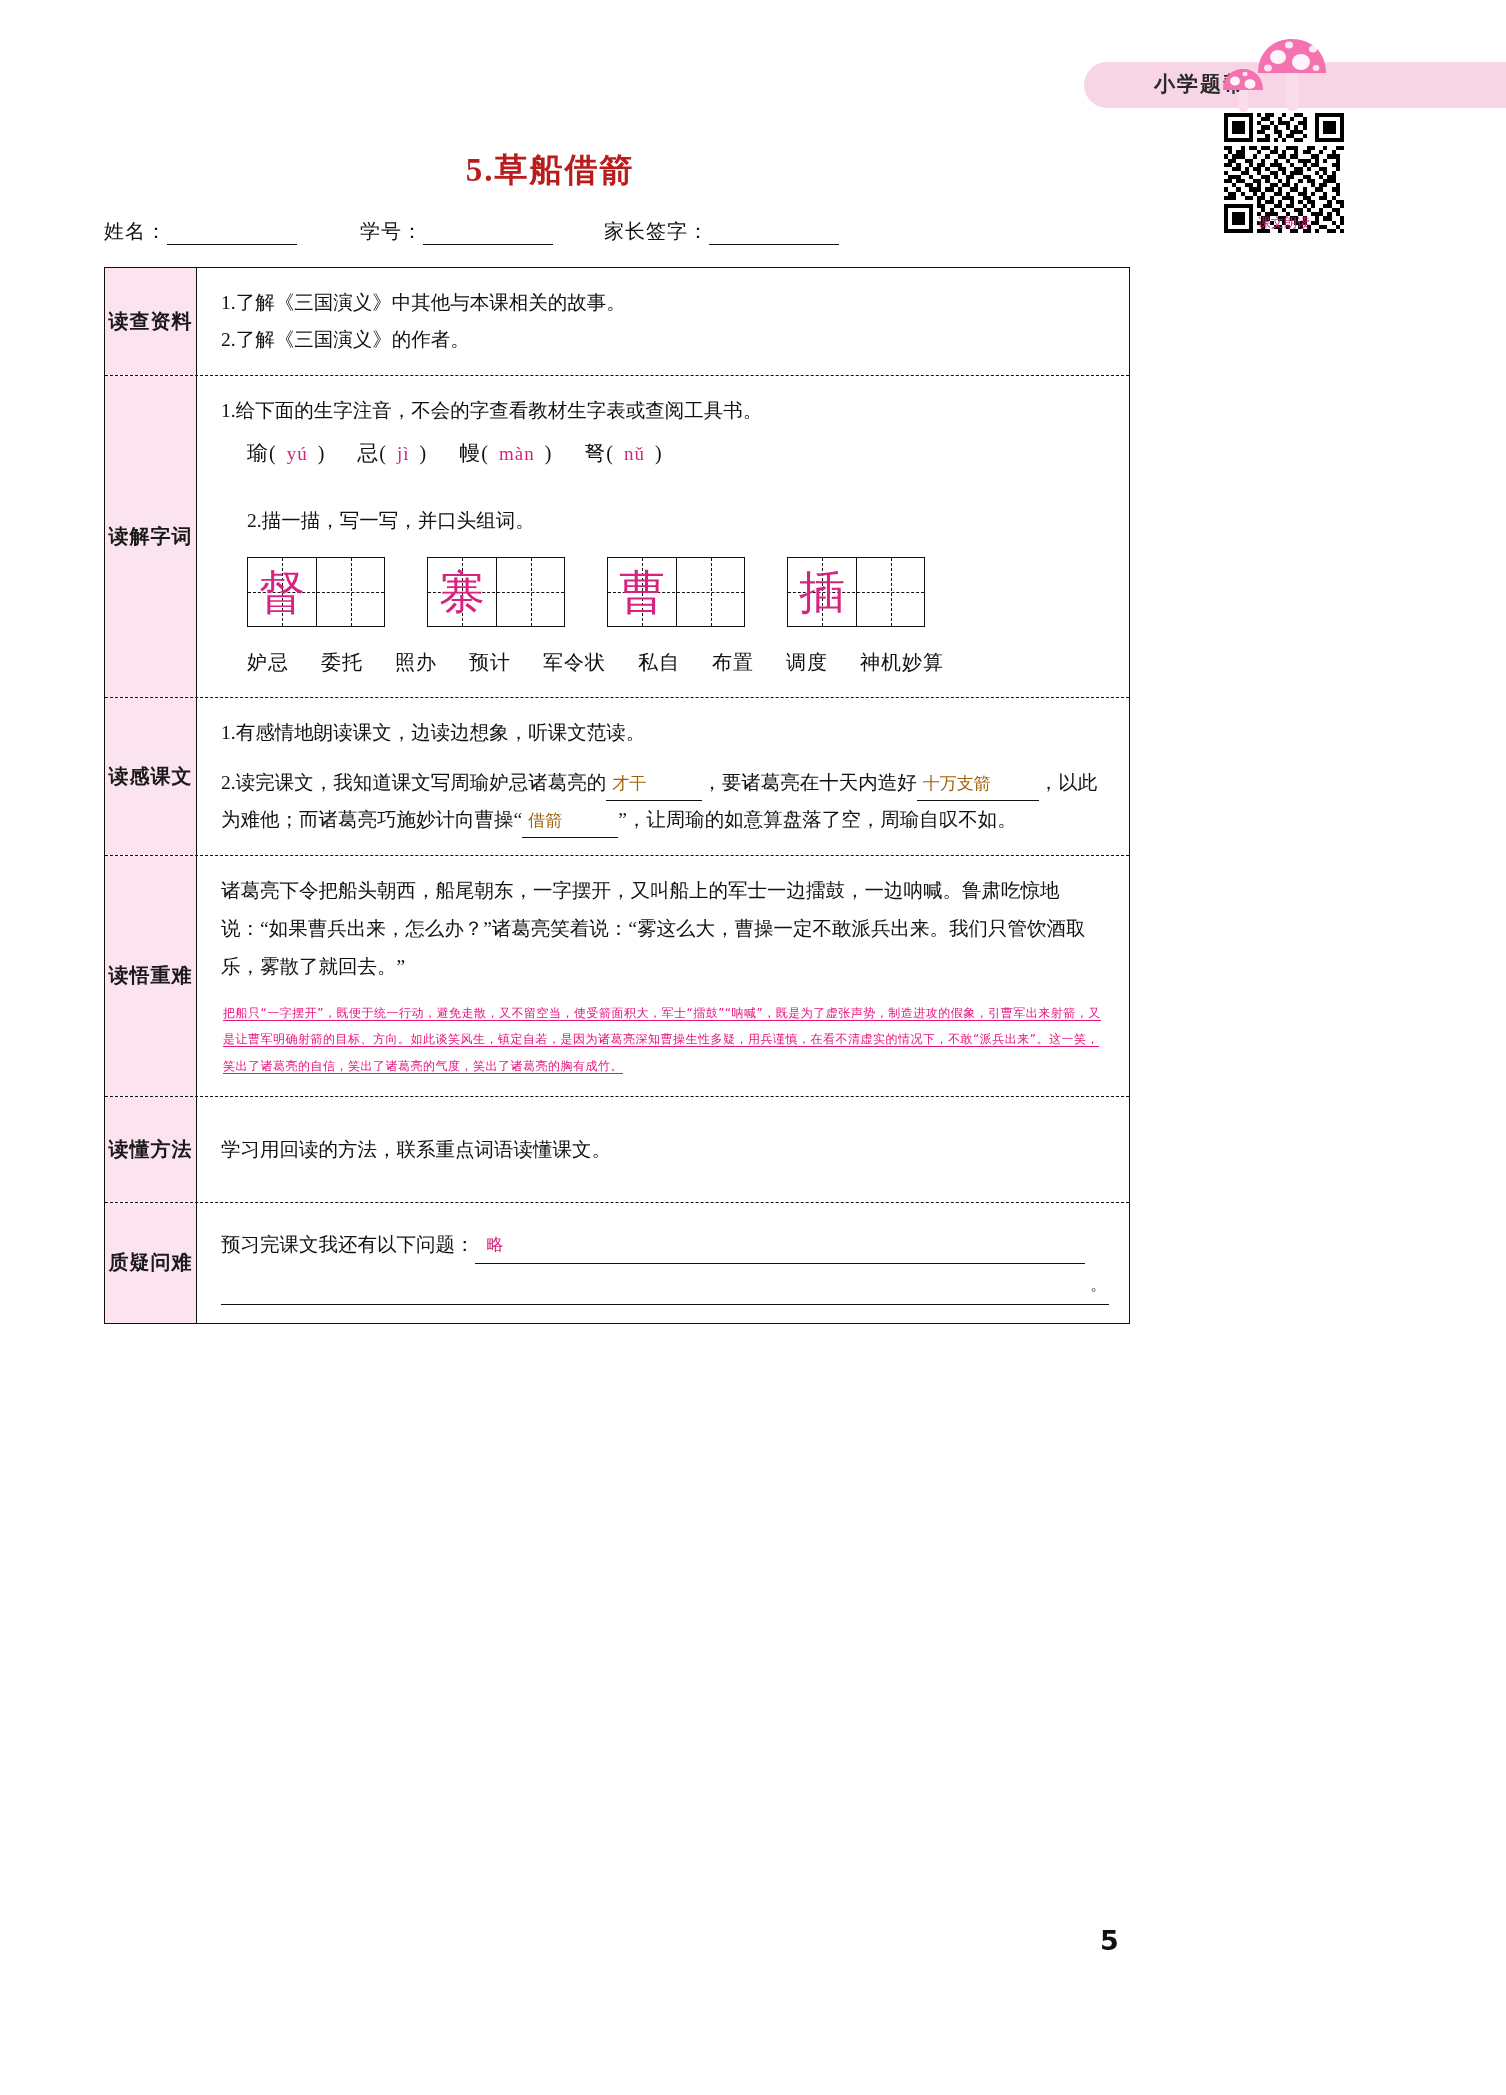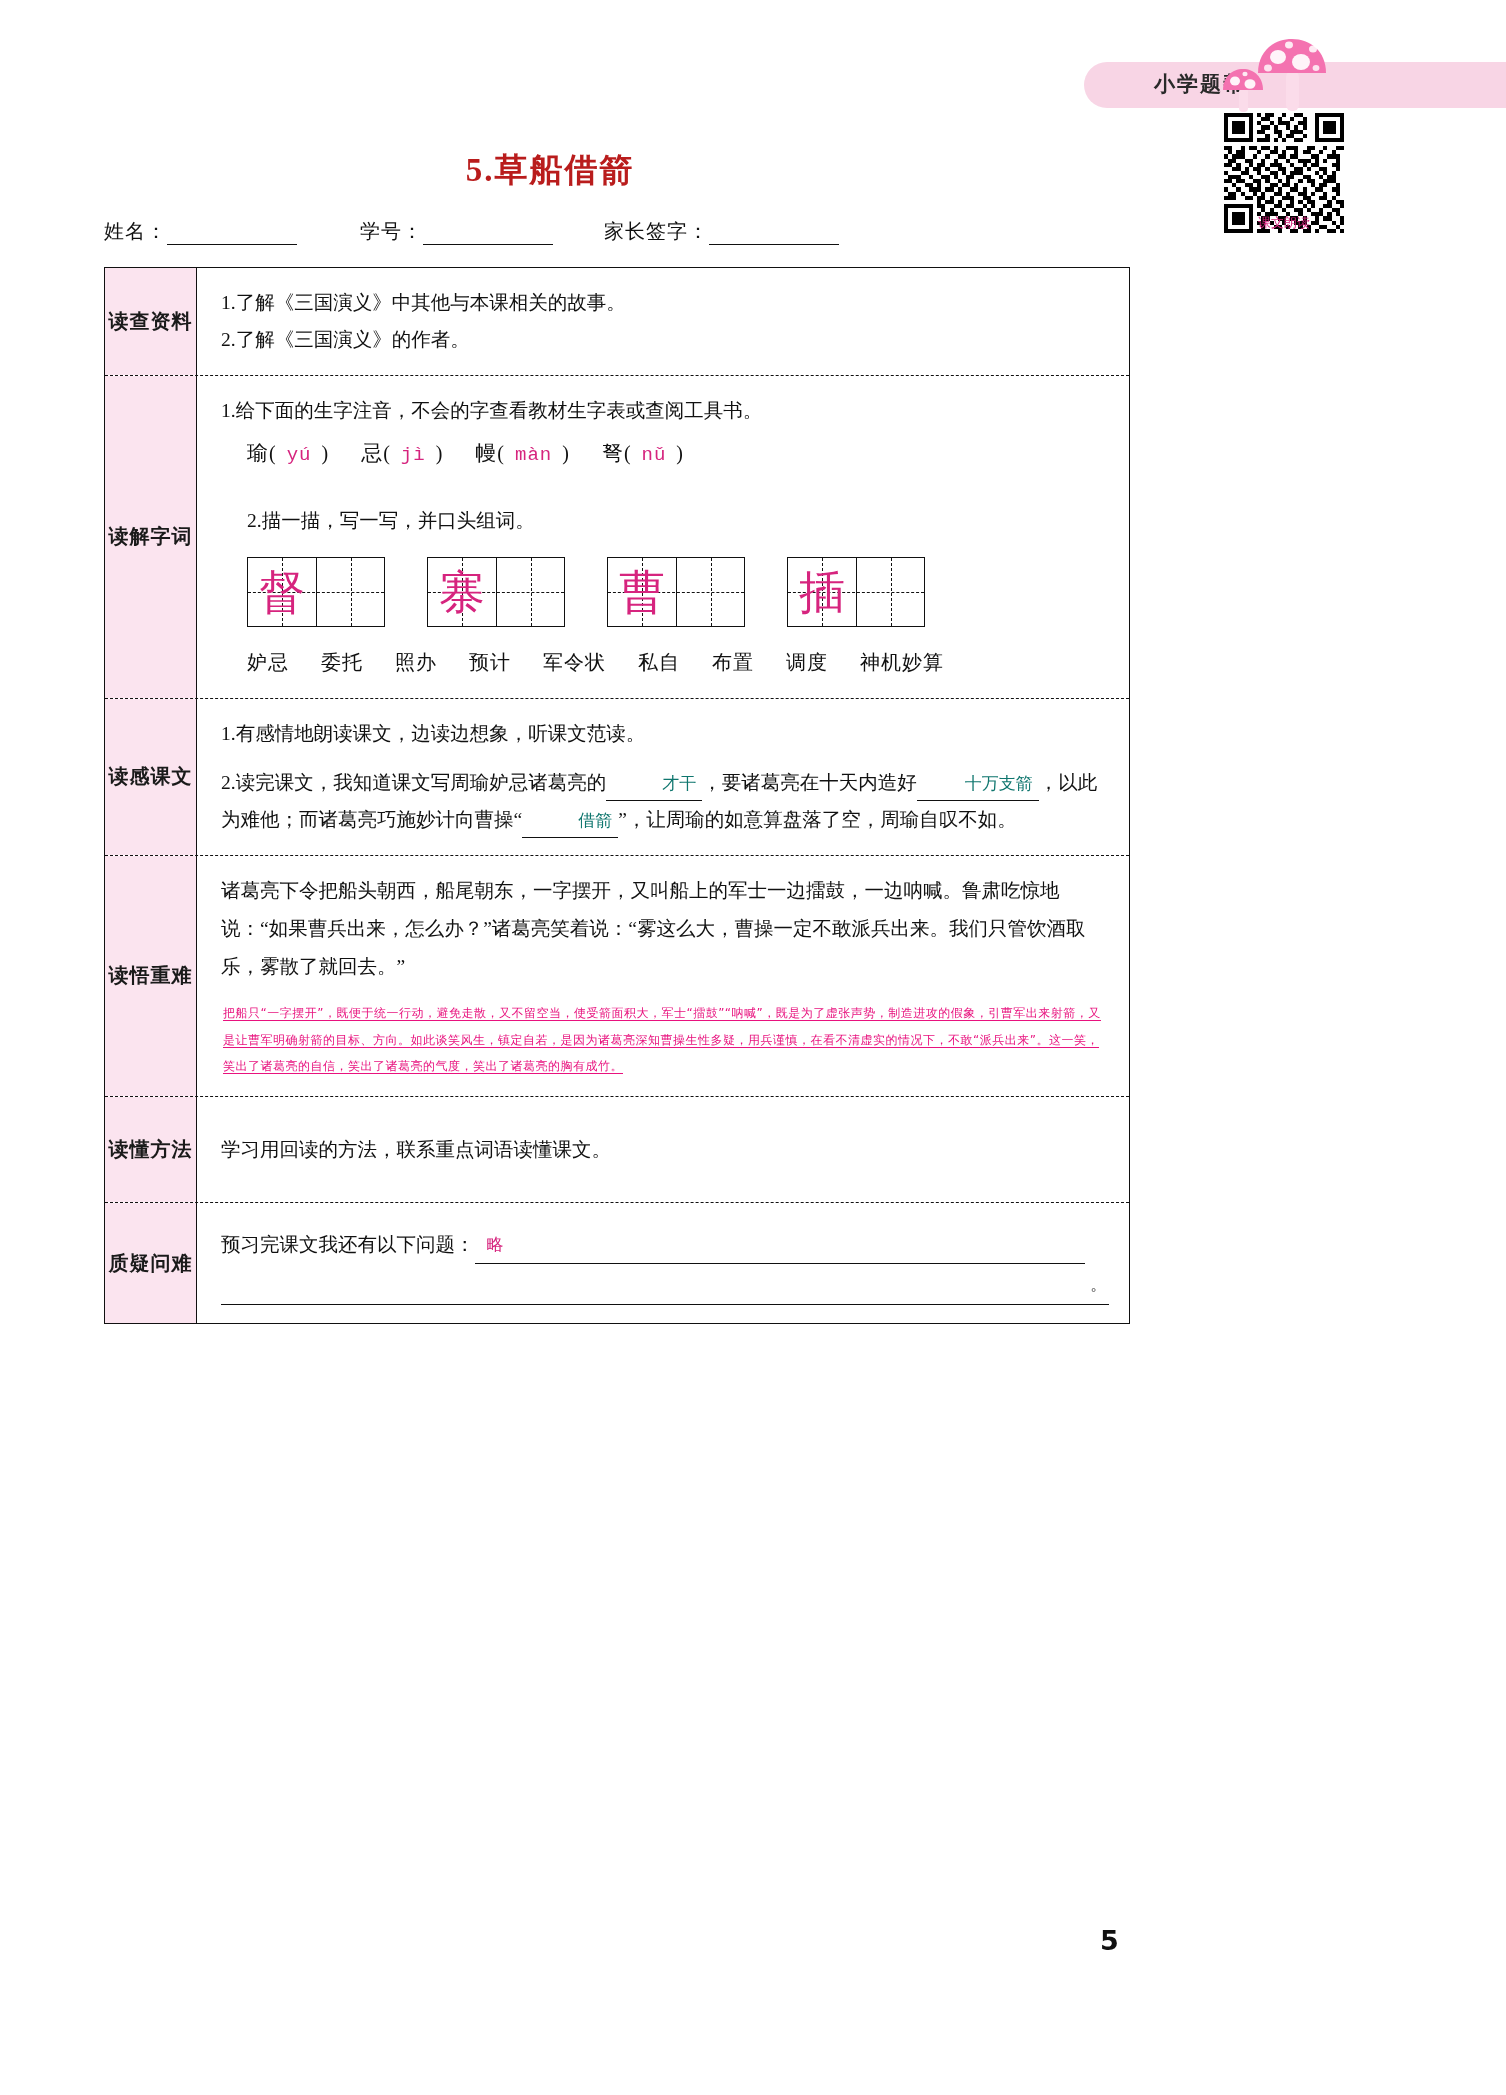--- a/index.html
+++ b/index.html
@@ -151,21 +151,21 @@
 
   
   .pinyin-line {
     padding-left: 26px;
     margin-top: 4px;
     font-size: 20px;
     letter-spacing: 1px;
   }
   .py {
     color: #d6247e;
-    font-family: Liberation Mono, monospace;
+    font-family: Liberation Serif, serif;
     font-size: 19px;
     padding: 0 10px;
   }
   .pchar { font-size: 21px; }
   .pgap { display: inline-block; width: 26px; }
 
   
   .grid-row {
     display: flex;
     gap: 42px;
@@ -217,22 +217,22 @@
     font-size: 20px;
     letter-spacing: 1px;
   }
   .wordlist span { margin-right: 26px; }
 
   
   .blank {
     display: inline-block;
     position: relative;
     border-bottom: 1.4px solid #111;
-    text-align: right;
-    color: #0f766e;
+    text-align: left;
+    color: #a16207;
     font-family: "DejaVu Sans", sans-serif;
     font-size: 17px;
     vertical-align: baseline;
     padding: 0 6px;
     min-width: 84px;
   }
   .blank.wide { min-width: 110px; }
 
   
   .annot {

